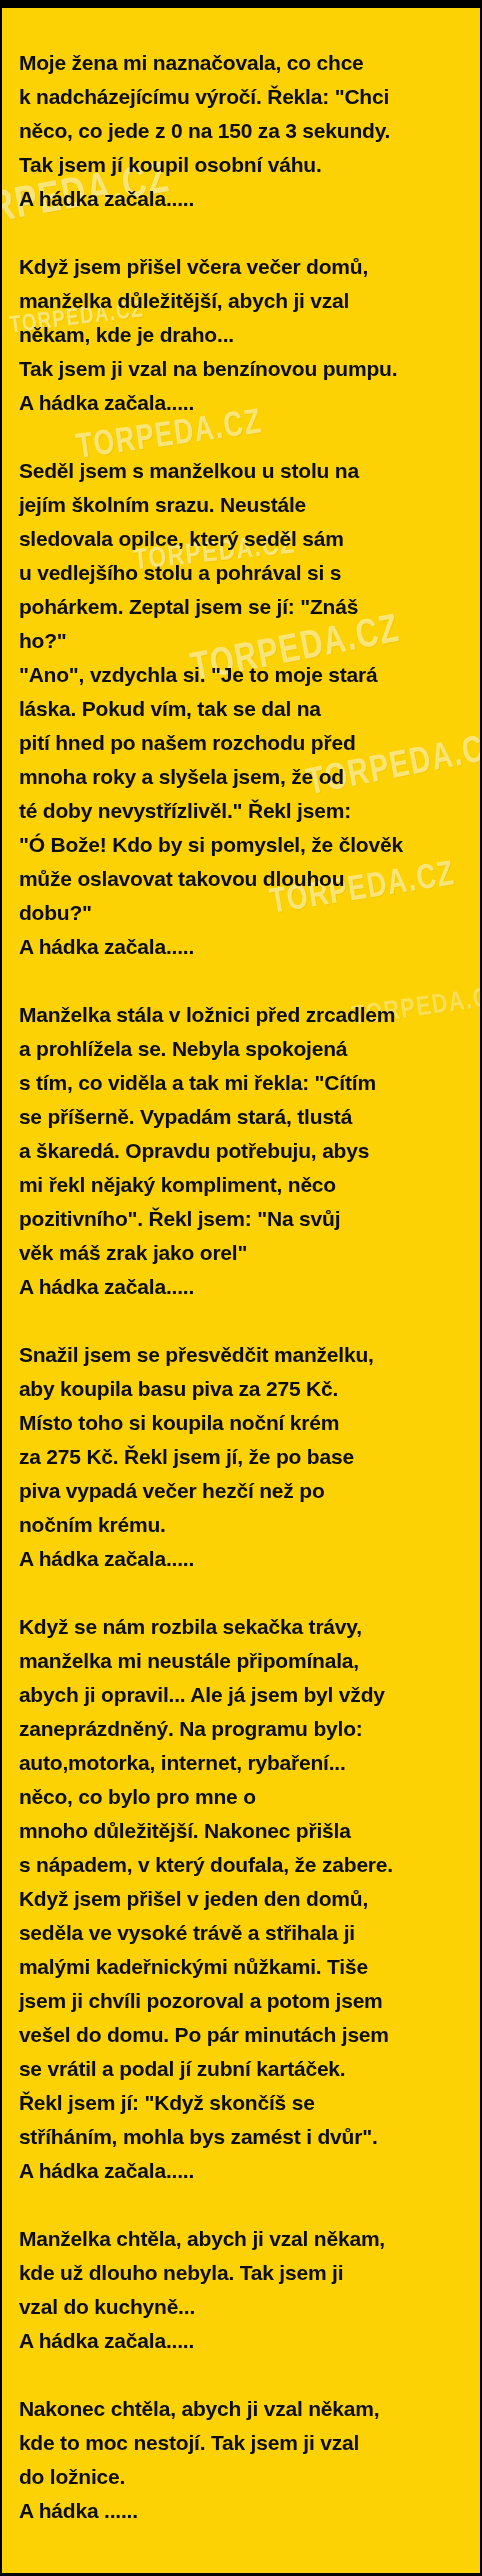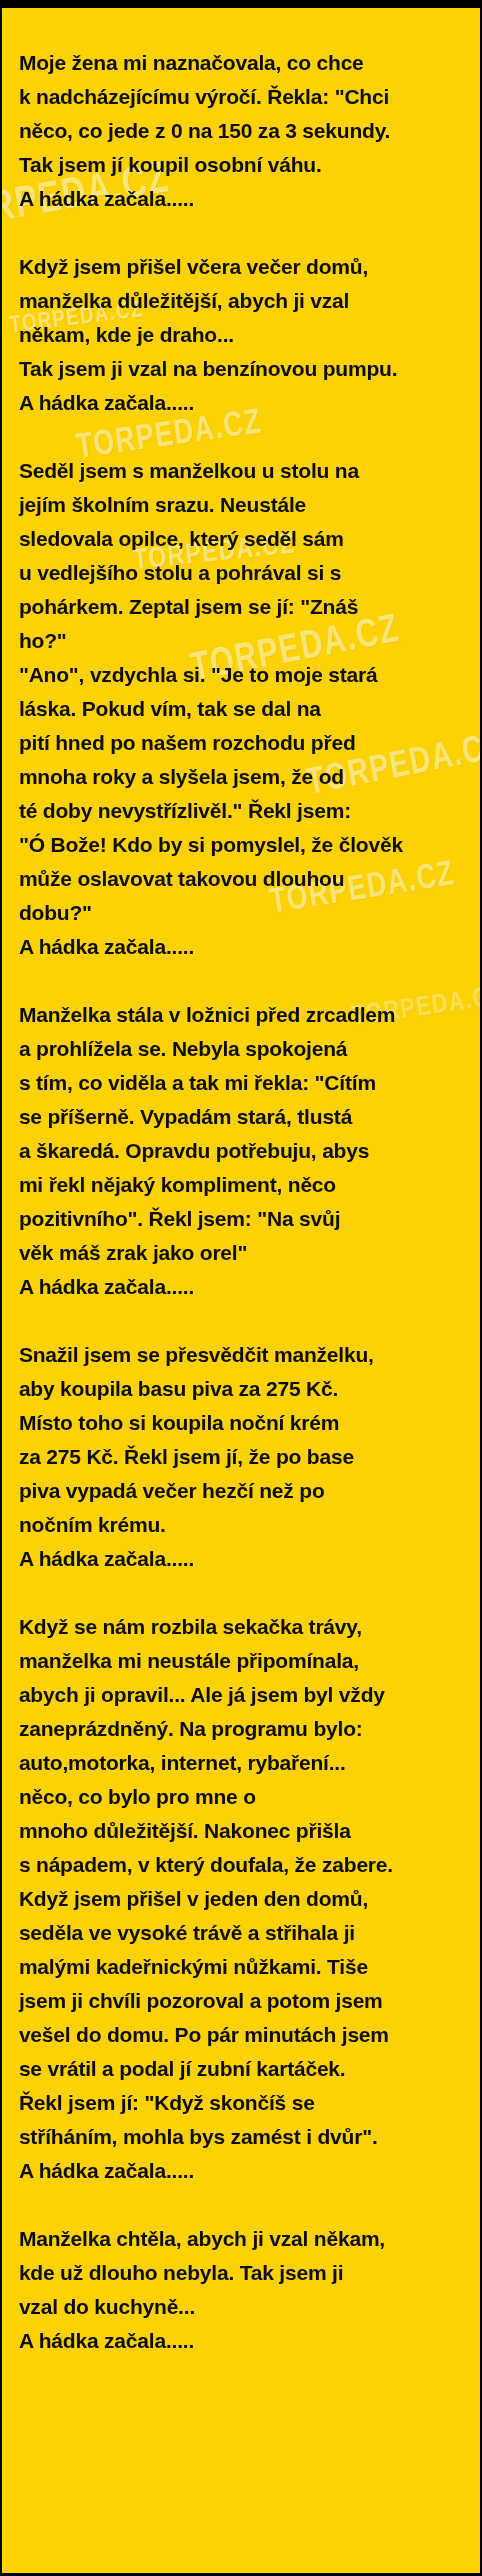--- a/index.html
+++ b/index.html
@@ -134,17 +134,21 @@
 jsem ji chvíli pozoroval a potom jsem
 vešel do domu. Po pár minutách jsem
 se vrátil a podal jí zubní kartáček.
 Řekl jsem jí: "Když skončíš se
 stříháním, mohla bys zamést i dvůr".
 A hádka začala.....</p>
       <p class="para">Manželka chtěla, abych ji vzal někam,
 kde už dlouho nebyla. Tak jsem ji
 vzal do kuchyně...
 A hádka začala.....</p>
+      <p class="para">Nakonec chtěla, abych ji vzal někam,
+kde to moc nestojí. Tak jsem ji vzal
+do ložnice.
+A hádka ......</p>
     </div>
 
   </div>
 </div>
 
 
 </body></html>

